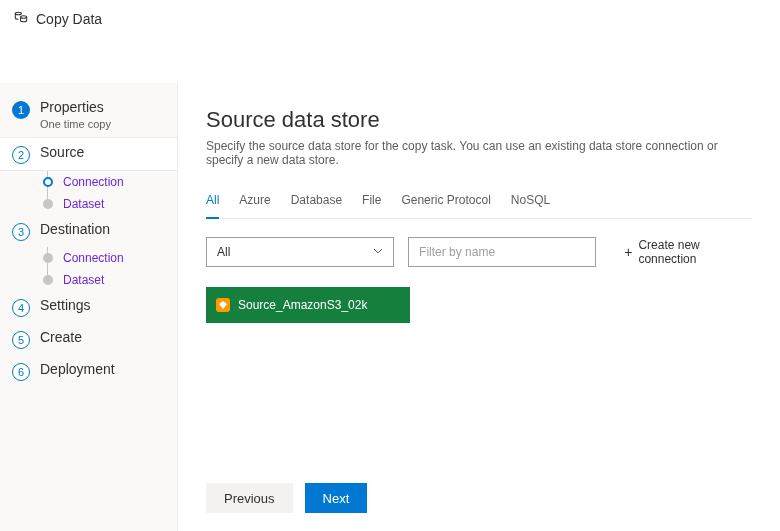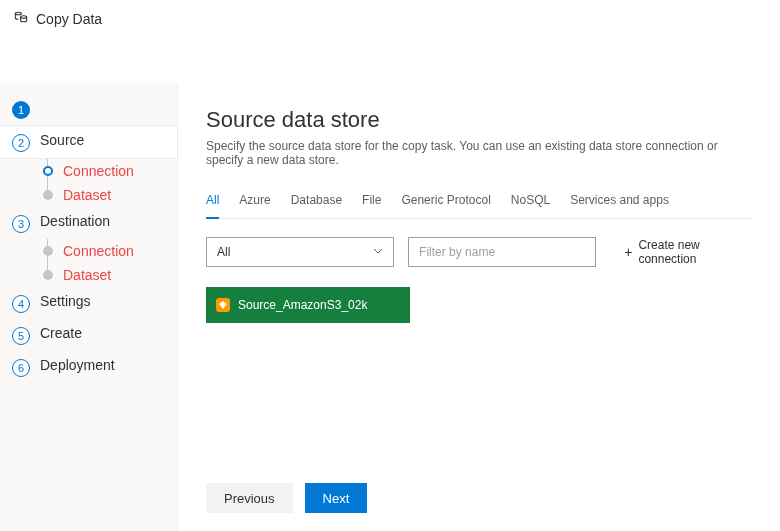--- a/index.html
+++ b/index.html
@@ -19,21 +19,21 @@
   .step-title { font-size: 14px; color: #323130; }
   .step-sub { font-size: 11px; color: #605e5c; margin-top: 1px; }
 
   .substep { display: flex; align-items: center; gap: 10px; padding: 4px 12px 4px 38px; position: relative; cursor: pointer; }
   .substep::before { content: ''; position: absolute; left: 47px; top: -4px; bottom: 50%; width: 1px; background: #c8c6c4; }
   .substep.first::before { top: 0; }
   .substep:not(.last)::after { content: ''; position: absolute; left: 47px; top: 50%; bottom: -4px; width: 1px; background: #c8c6c4; }
   .subdot { width: 10px; height: 10px; border-radius: 50%; flex-shrink: 0; position: relative; z-index: 1; margin-left: 5px; }
   .subdot.active { border: 2px solid #0078d4; background: #fff; }
   .subdot.inactive { background: #c8c6c4; }
-  .sublabel { font-size: 14px; color: #ef4444; }
+  .sublabel { font-size: 12px; color: #6d28d9; }
 
   .main { flex: 1; display: flex; flex-direction: column; padding: 24px 28px 0 28px; min-width: 0; }
   .page-title { font-size: 22px; font-weight: 400; color: #323130; margin-bottom: 6px; }
   .page-desc { font-size: 12px; color: #605e5c; margin-bottom: 26px; }
 
   .tabs { display: flex; gap: 20px; border-bottom: 1px solid #edebe9; font-size: 12px; }
   .tab { padding: 0 0 10px 0; color: #605e5c; cursor: pointer; border-bottom: 2px solid transparent; margin-bottom: -1px; }
   .tab.active { color: #0078d4; border-bottom-color: #0078d4; }
 
   .controls { display: flex; align-items: center; gap: 14px; margin-top: 18px; }
@@ -68,20 +68,24 @@
       </svg>
     </span>
     <span>Copy Data</span>
   </div>
 
   <div class="body">
     <div class="sidebar">
 
       <div class="step">
         <div class="badge filled">1</div>
+        <div class="step-labels">
+          <div class="step-title">Properties</div>
+          <div class="step-sub">One time copy</div>
+        </div>
       </div>
 
       <div class="step active-step">
         <div class="badge outline">2</div>
         <div class="step-labels">
           <div class="step-title">Source</div>
         </div>
       </div>
       <div class="substep first">
         <div class="subdot active"></div>
@@ -134,21 +138,20 @@
       <div class="page-title">Source data store</div>
       <div class="page-desc">Specify the source data store for the copy task. You can use an existing data store connection or specify a new data store.</div>
 
       <div class="tabs">
         <div class="tab active">All</div>
         <div class="tab">Azure</div>
         <div class="tab">Database</div>
         <div class="tab">File</div>
         <div class="tab">Generic Protocol</div>
         <div class="tab">NoSQL</div>
-        <div class="tab">Services and apps</div>
       </div>
 
       <div class="controls">
         <div class="select">
           <span>All</span>
           <span class="chev">
             <svg width="10" height="10" viewBox="0 0 10 10">
                 <path d="M1 3l4 4 4-4" stroke="#605e5c" stroke-width="1" fill="none"></path>
               </svg>
           </span>

